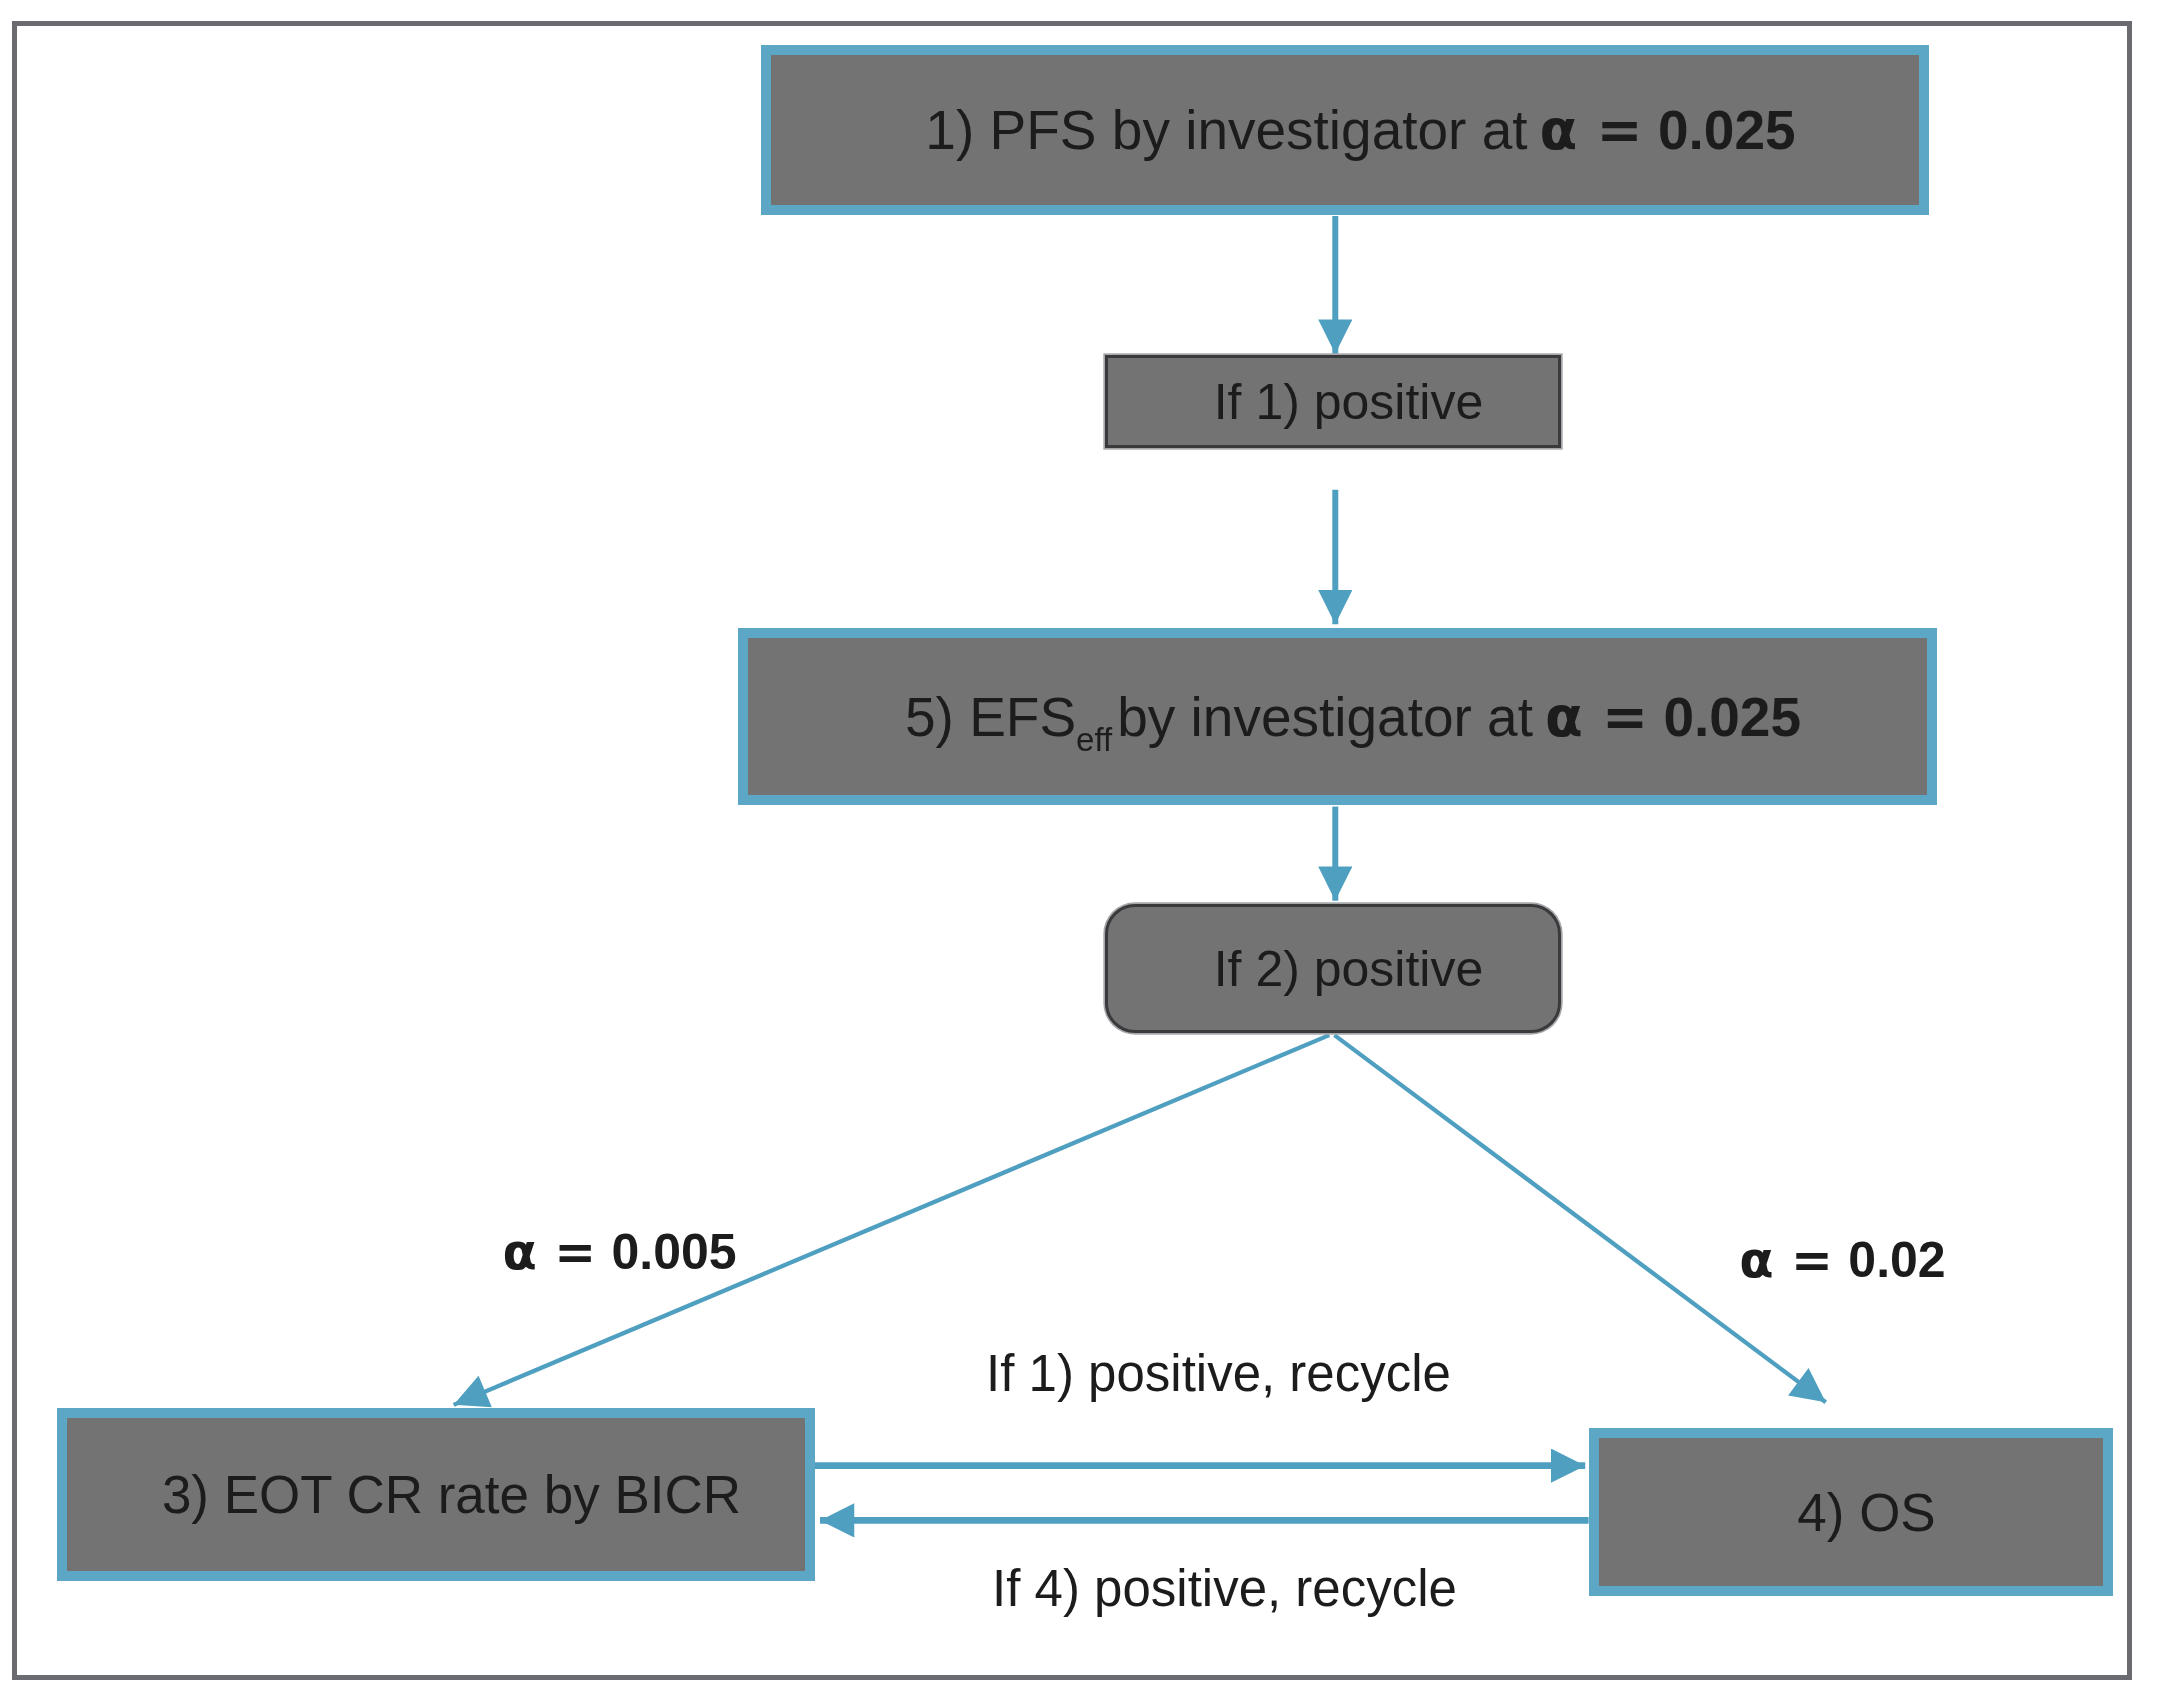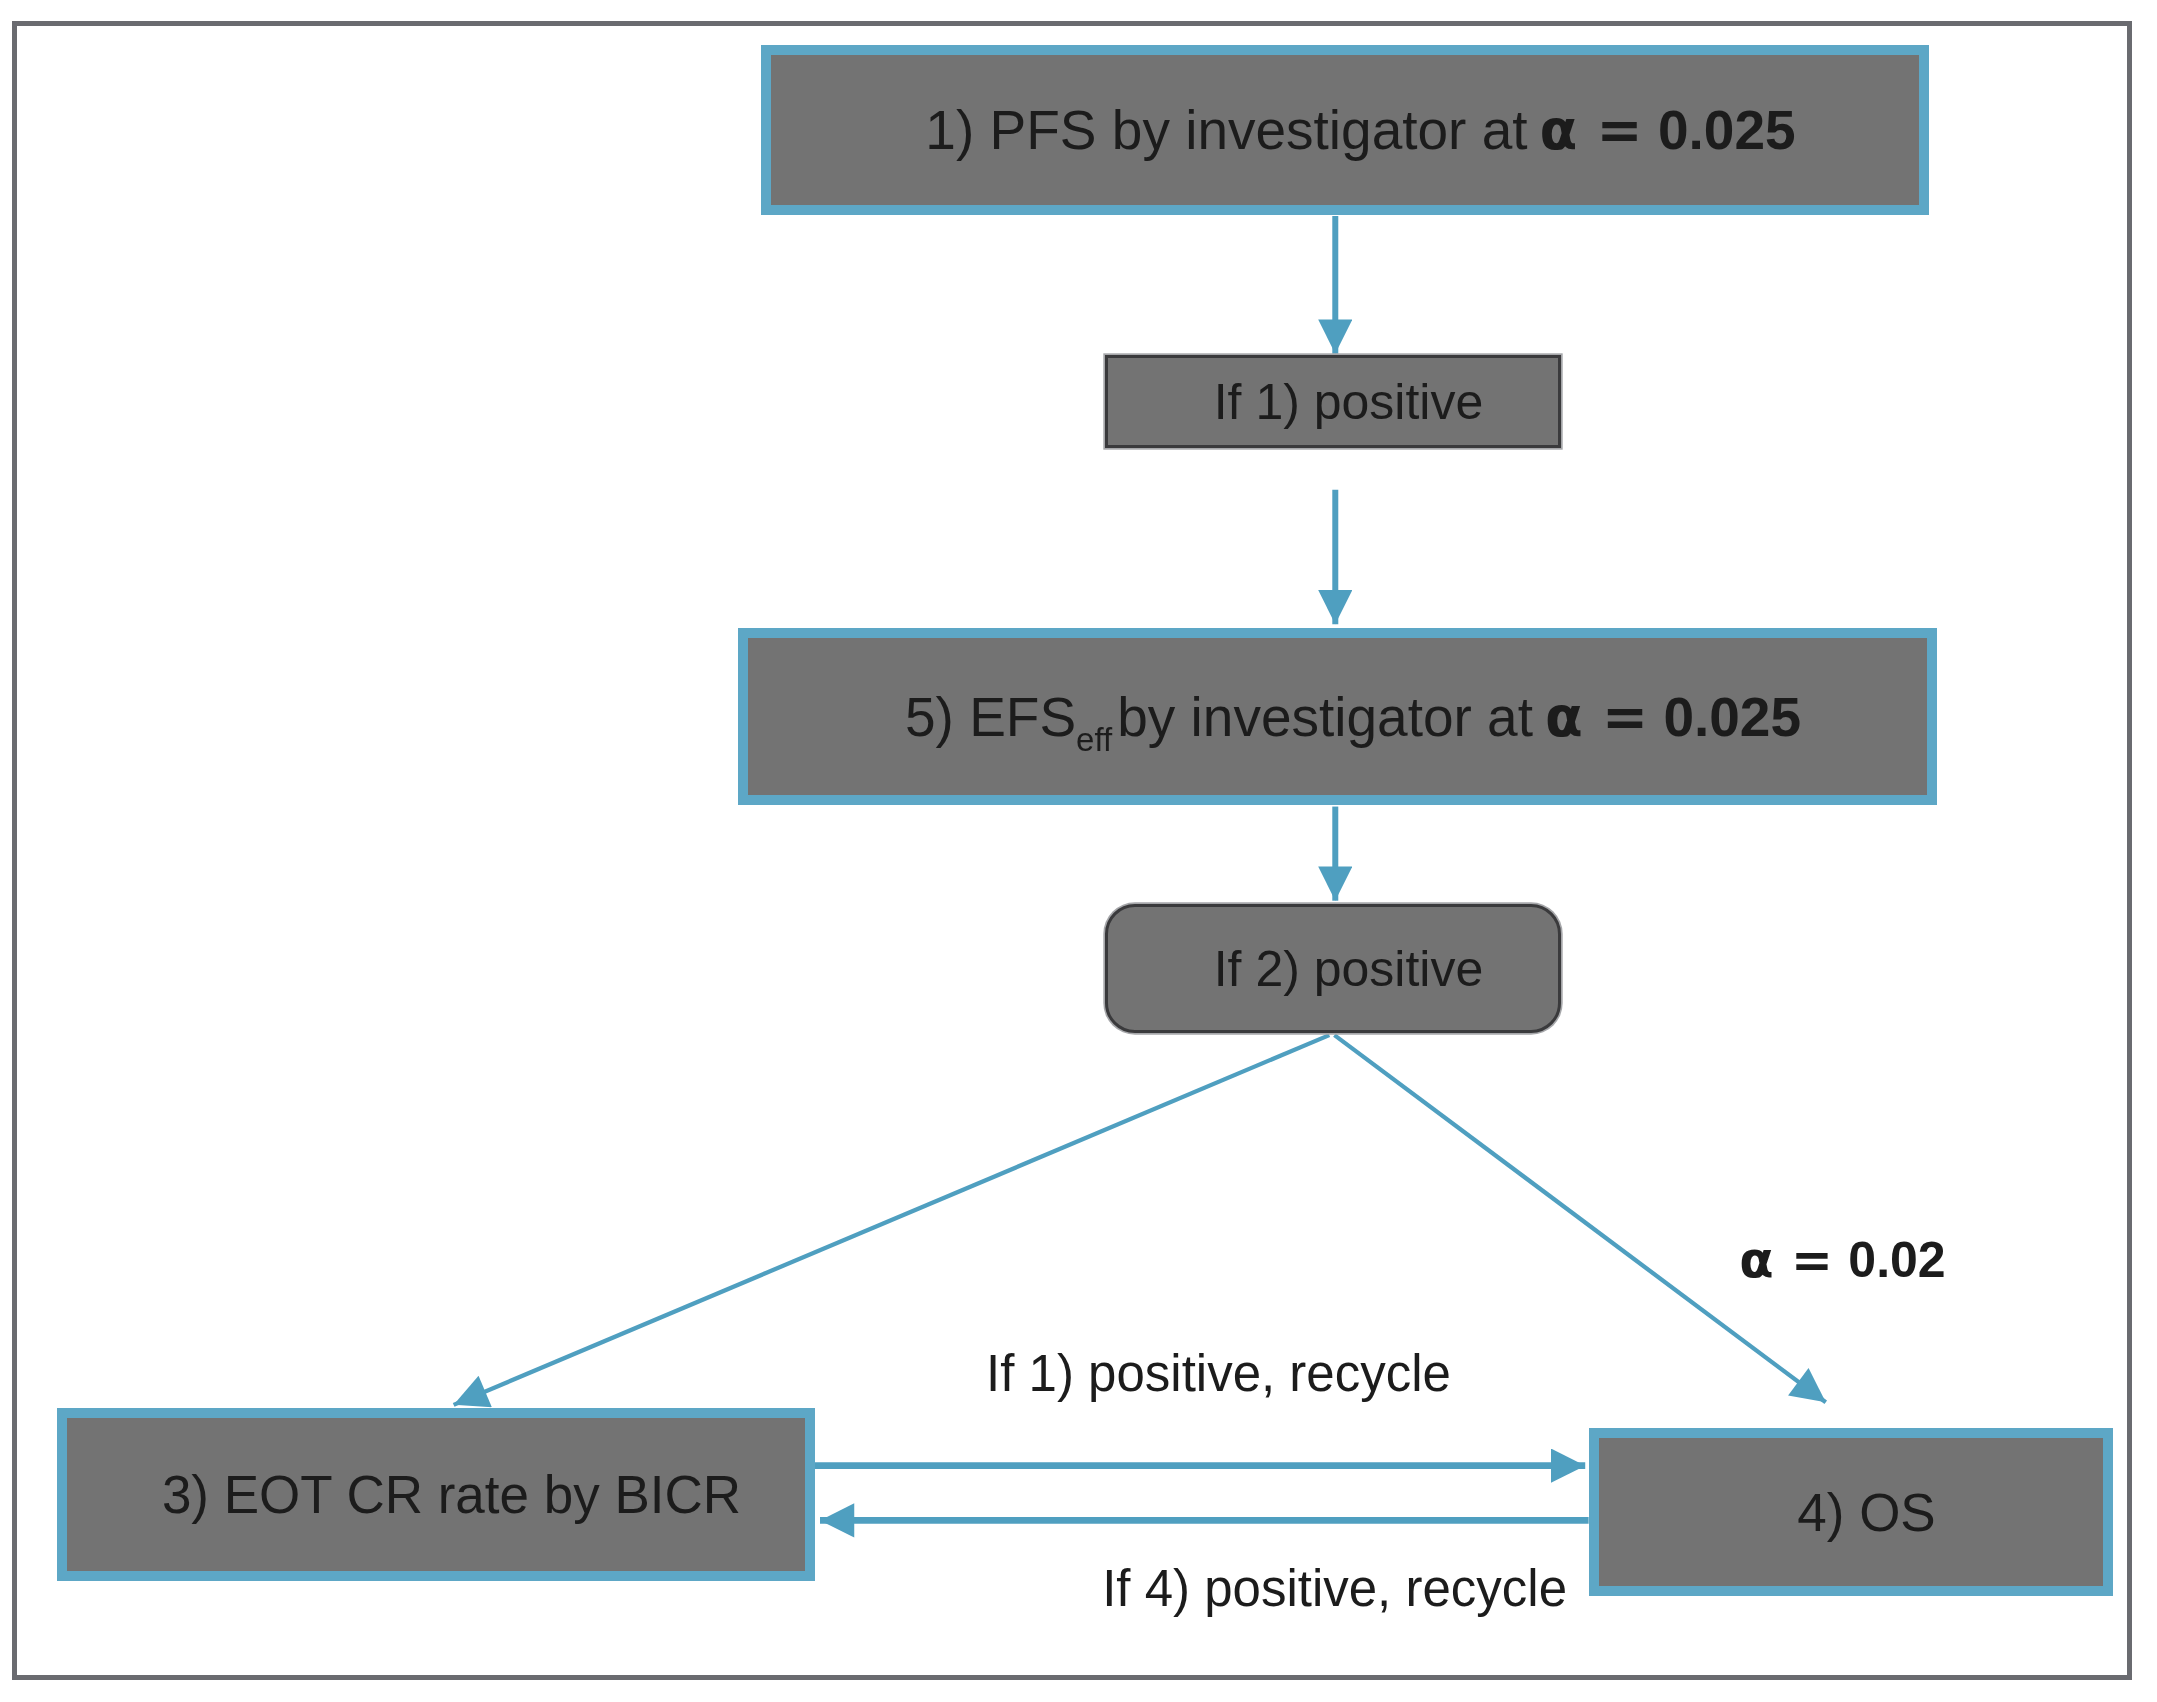--- a/index.html
+++ b/index.html
@@ -112,35 +112,38 @@
   </div>
 
   <div class="node box-blue" style="left:738px; top:628px; width:1199px; height:177px;">
     <span class="txt"><span>5) EFS</span><sub class="subeff">eff</sub><span class="mid-part">by investigator at</span><b class="alpha-eq">α =</b><b class="alpha-val">0.025</b></span>
   </div>
 
   <div class="node box-plain" style="left:1105px; top:904px; width:456px; height:129px;border-radius:30px;">
     <span class="txt">If 2) positive</span>
   </div>
 
+  <div class="edge-label alpha-label" style="left:384px; top:1222px; width:471px;">
+    <b class="alpha-eq" style="margin-left:0">α =</b><b class="alpha-val">0.005</b>
+  </div>
 
   <div class="edge-label alpha-label" style="left:1607px; top:1230px; width:471px;">
     <b class="alpha-eq" style="margin-left:0">α =</b><b class="alpha-val">0.02</b>
   </div>
 
   <div class="edge-label" style="left:876px; top:1344px; width:685px;">
     <span>If 1) positive, recycle</span>
   </div>
 
   <div class="node box-blue" style="left:57px; top:1408px; width:758px; height:173px; font-size:53px;">
     <span class="txt">3) EOT CR rate by BICR</span>
   </div>
 
   <div class="node box-blue" style="left:1589px; top:1408px; width:524px; height:168px; font-size:53px;margin-top:20px;">
     <span class="txt">4) OS</span>
   </div>
 
-  <div class="edge-label" style="left:882px; top:1559px; width:685px;text-align:right;">
+  <div class="edge-label" style="left:882px; top:1559px; width:685px;">
     <span>If 4) positive, recycle</span>
   </div>
 
 </div>
 
 
 </body></html>

